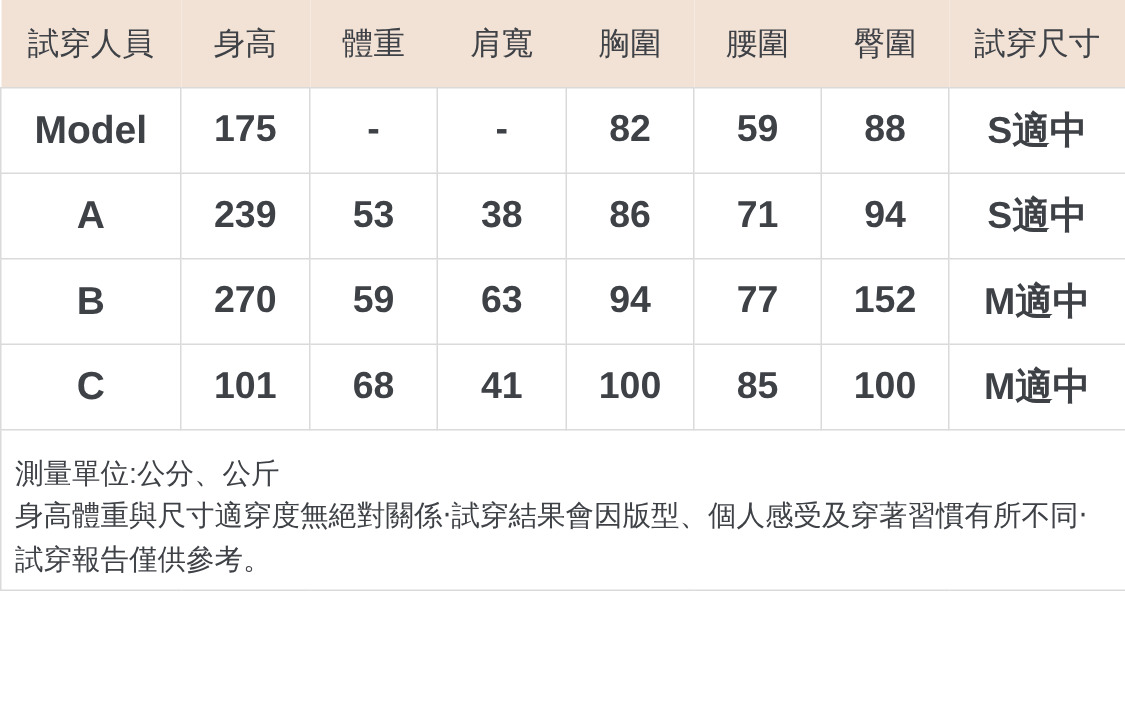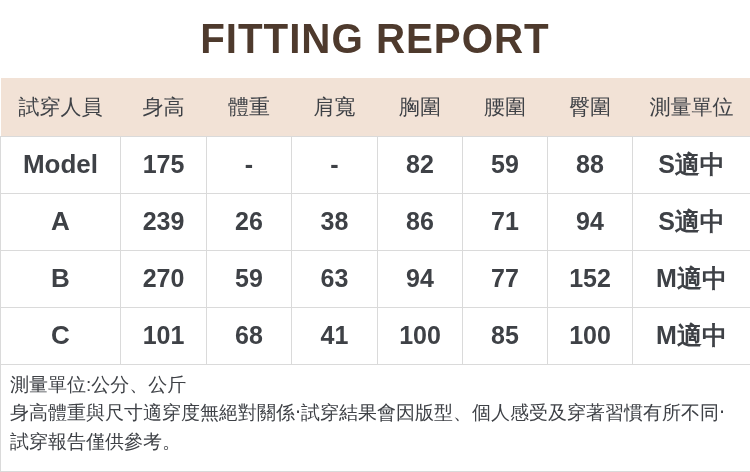--- a/index.html
+++ b/index.html
@@ -49,35 +49,32 @@
     font-weight:700;
     color:var(--text-color);
     background:#ffffff;
   }
   table.fitting td.first-col{font-size:26px;}
 
   td.footnote{
     border:1px solid var(--border-color);
     height:107px;
     vertical-align:top;
-    padding:6px 10px 4px 9px;
+    padding:16px 10px 4px 9px;
     font-size:19px;
     line-height:1.52;
     color:var(--text-color);
     text-align:left;
   }
 </style>
 </head>
 <body>
 
 <div class="page">
 
-  <div class="title-bar">
-    <h1>FITTING REPORT</h1>
-  </div>
 
   <table class="fitting">
     <colgroup>
       <col style="width:120px">
         <col style="width:86px">
         <col style="width:85px">
         <col style="width:86px">
       <col style="width:85px">
         <col style="width:85px">
         <col style="width:85px">
@@ -85,38 +82,38 @@
     </colgroup>
     <thead>
       <tr>
         <th>試穿人員</th>
         <th>身高</th>
         <th>體重</th>
         <th>肩寬</th>
         <th>胸圍</th>
         <th>腰圍</th>
         <th>臀圍</th>
-        <th>測量單位</th>
+        <th>試穿尺寸</th>
       </tr>
     </thead>
     <tbody>
       <tr>
         <td class="cell first-col">Model</td>
         <td class="cell">175</td>
         <td class="cell">-</td>
         <td class="cell">-</td>
         <td class="cell">82</td>
         <td class="cell">59</td>
         <td class="cell">88</td>
         <td class="cell">S適中</td>
       </tr>
       <tr>
         <td class="cell first-col">A</td>
         <td class="cell">239</td>
-        <td class="cell">26</td>
+        <td class="cell">53</td>
         <td class="cell">38</td>
         <td class="cell">86</td>
         <td class="cell">71</td>
         <td class="cell">94</td>
         <td class="cell">S適中</td>
       </tr>
       <tr>
         <td class="cell first-col">B</td>
         <td class="cell">270</td>
         <td class="cell">59</td>

